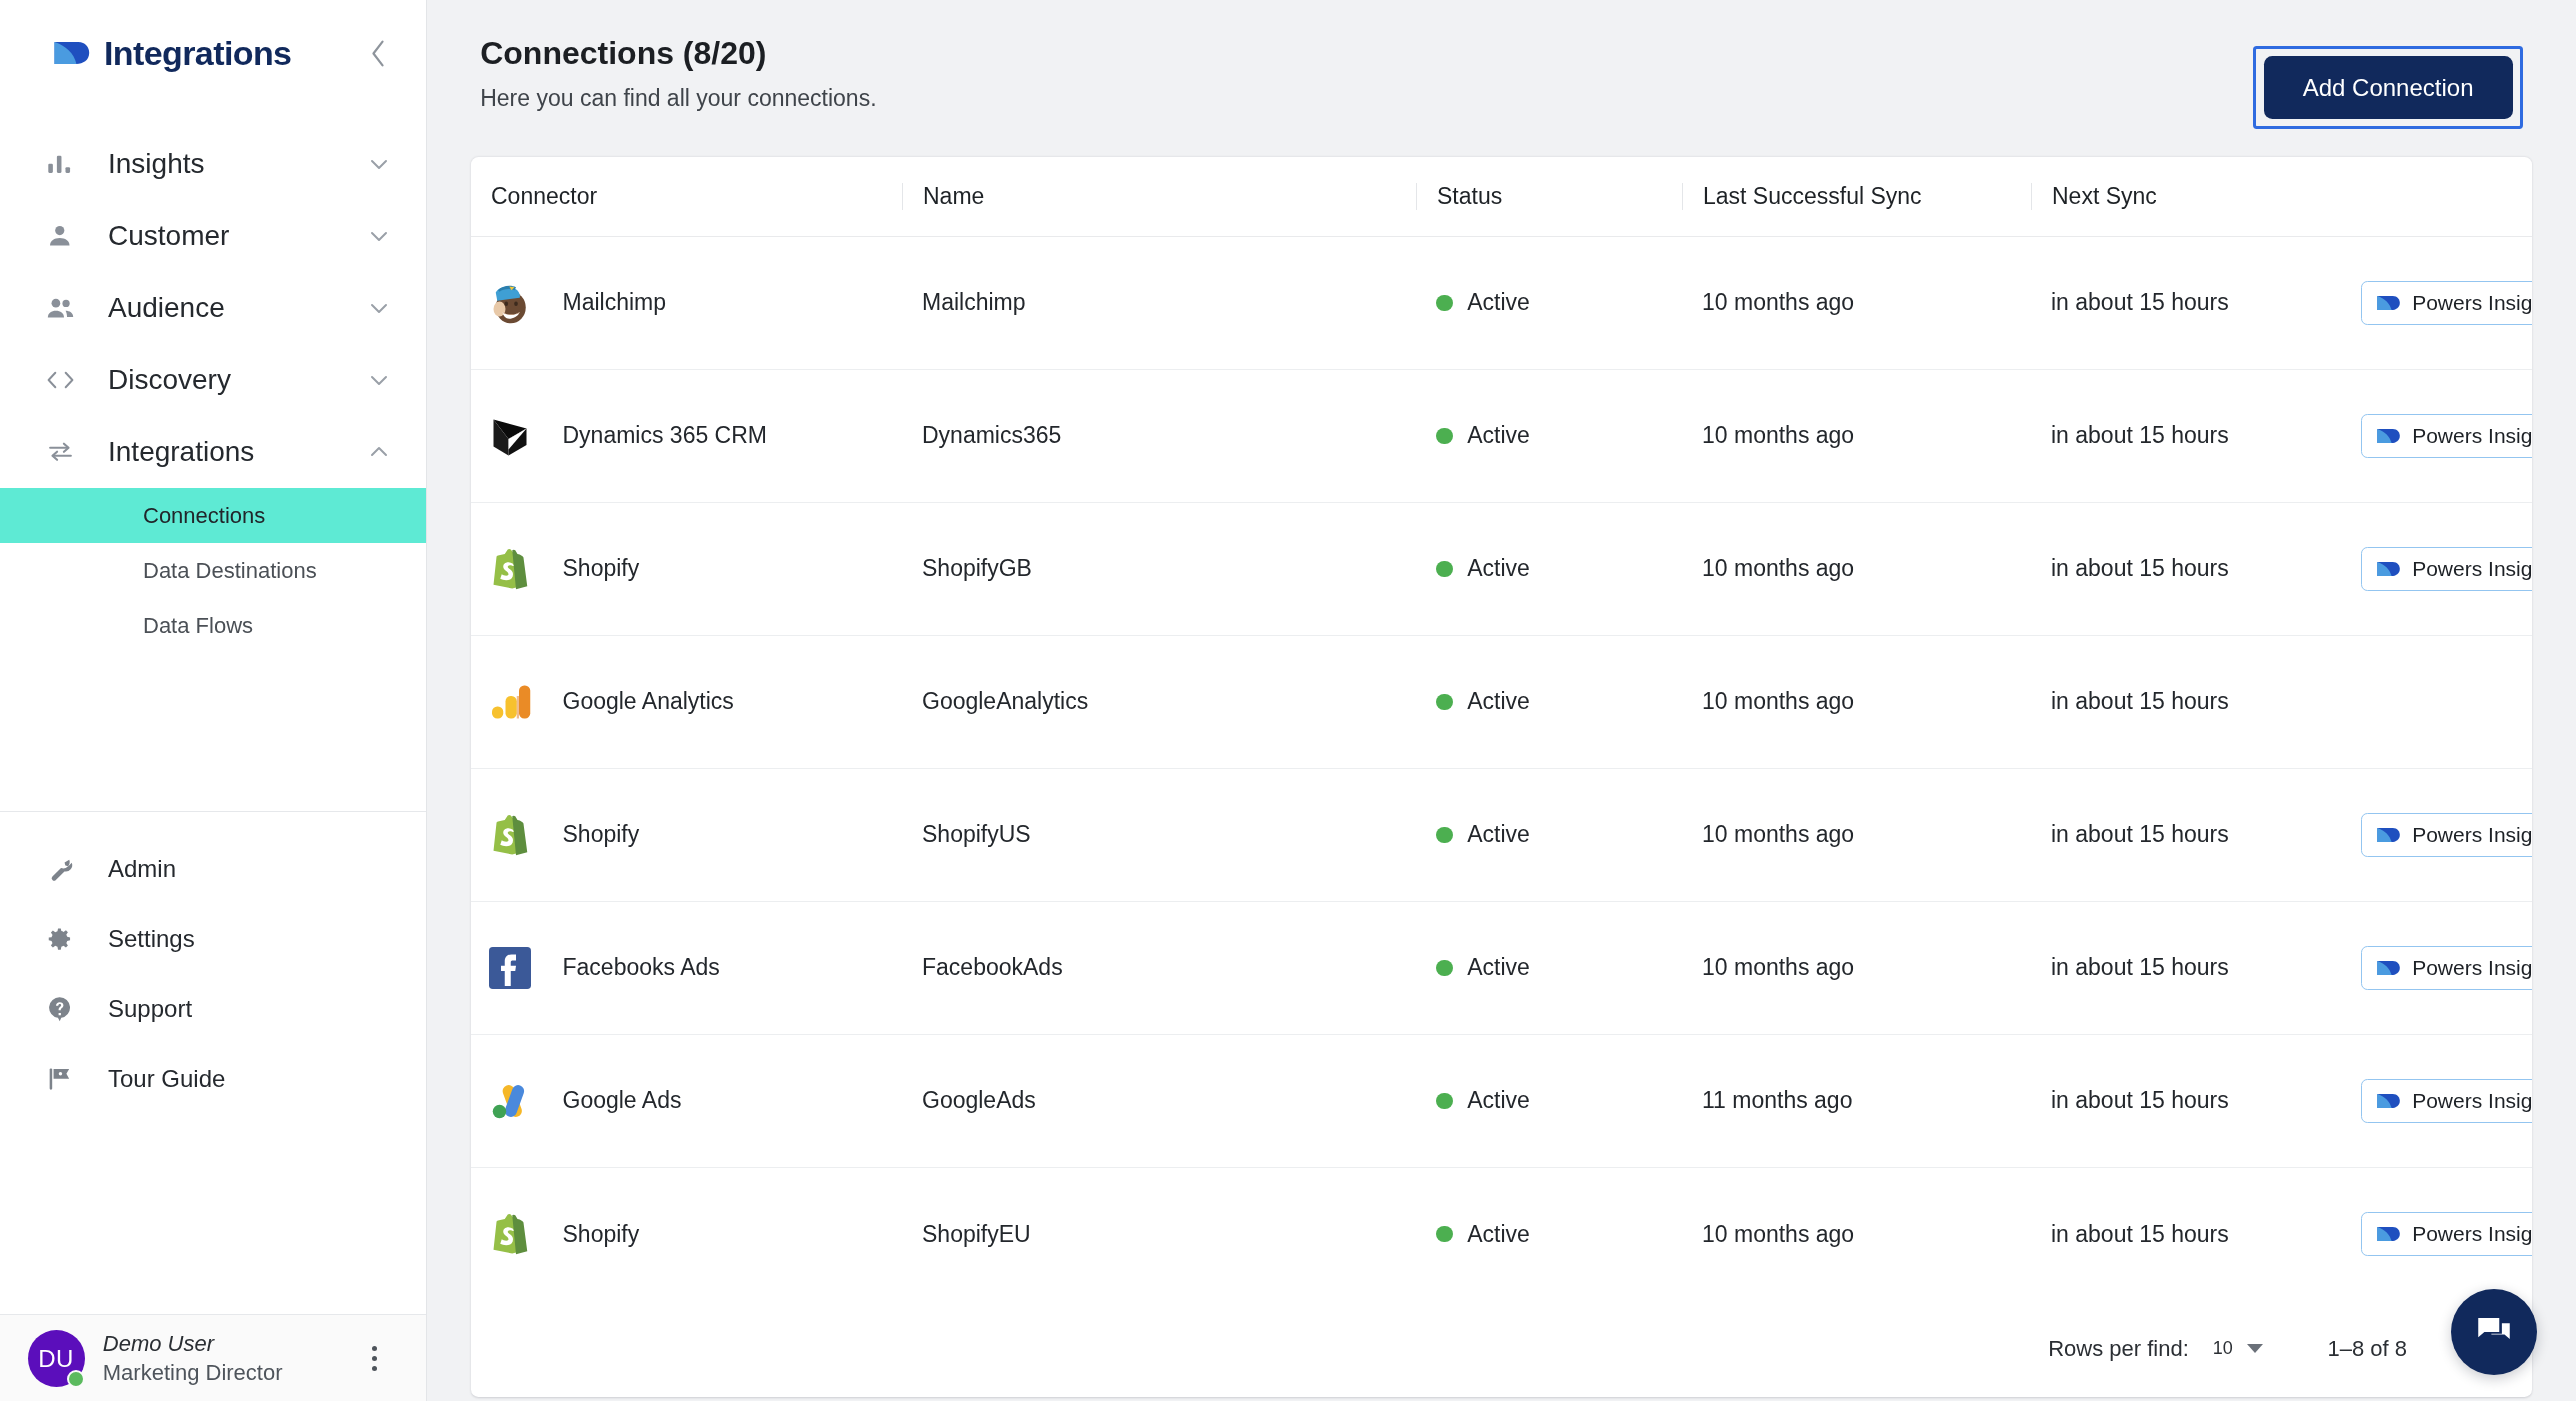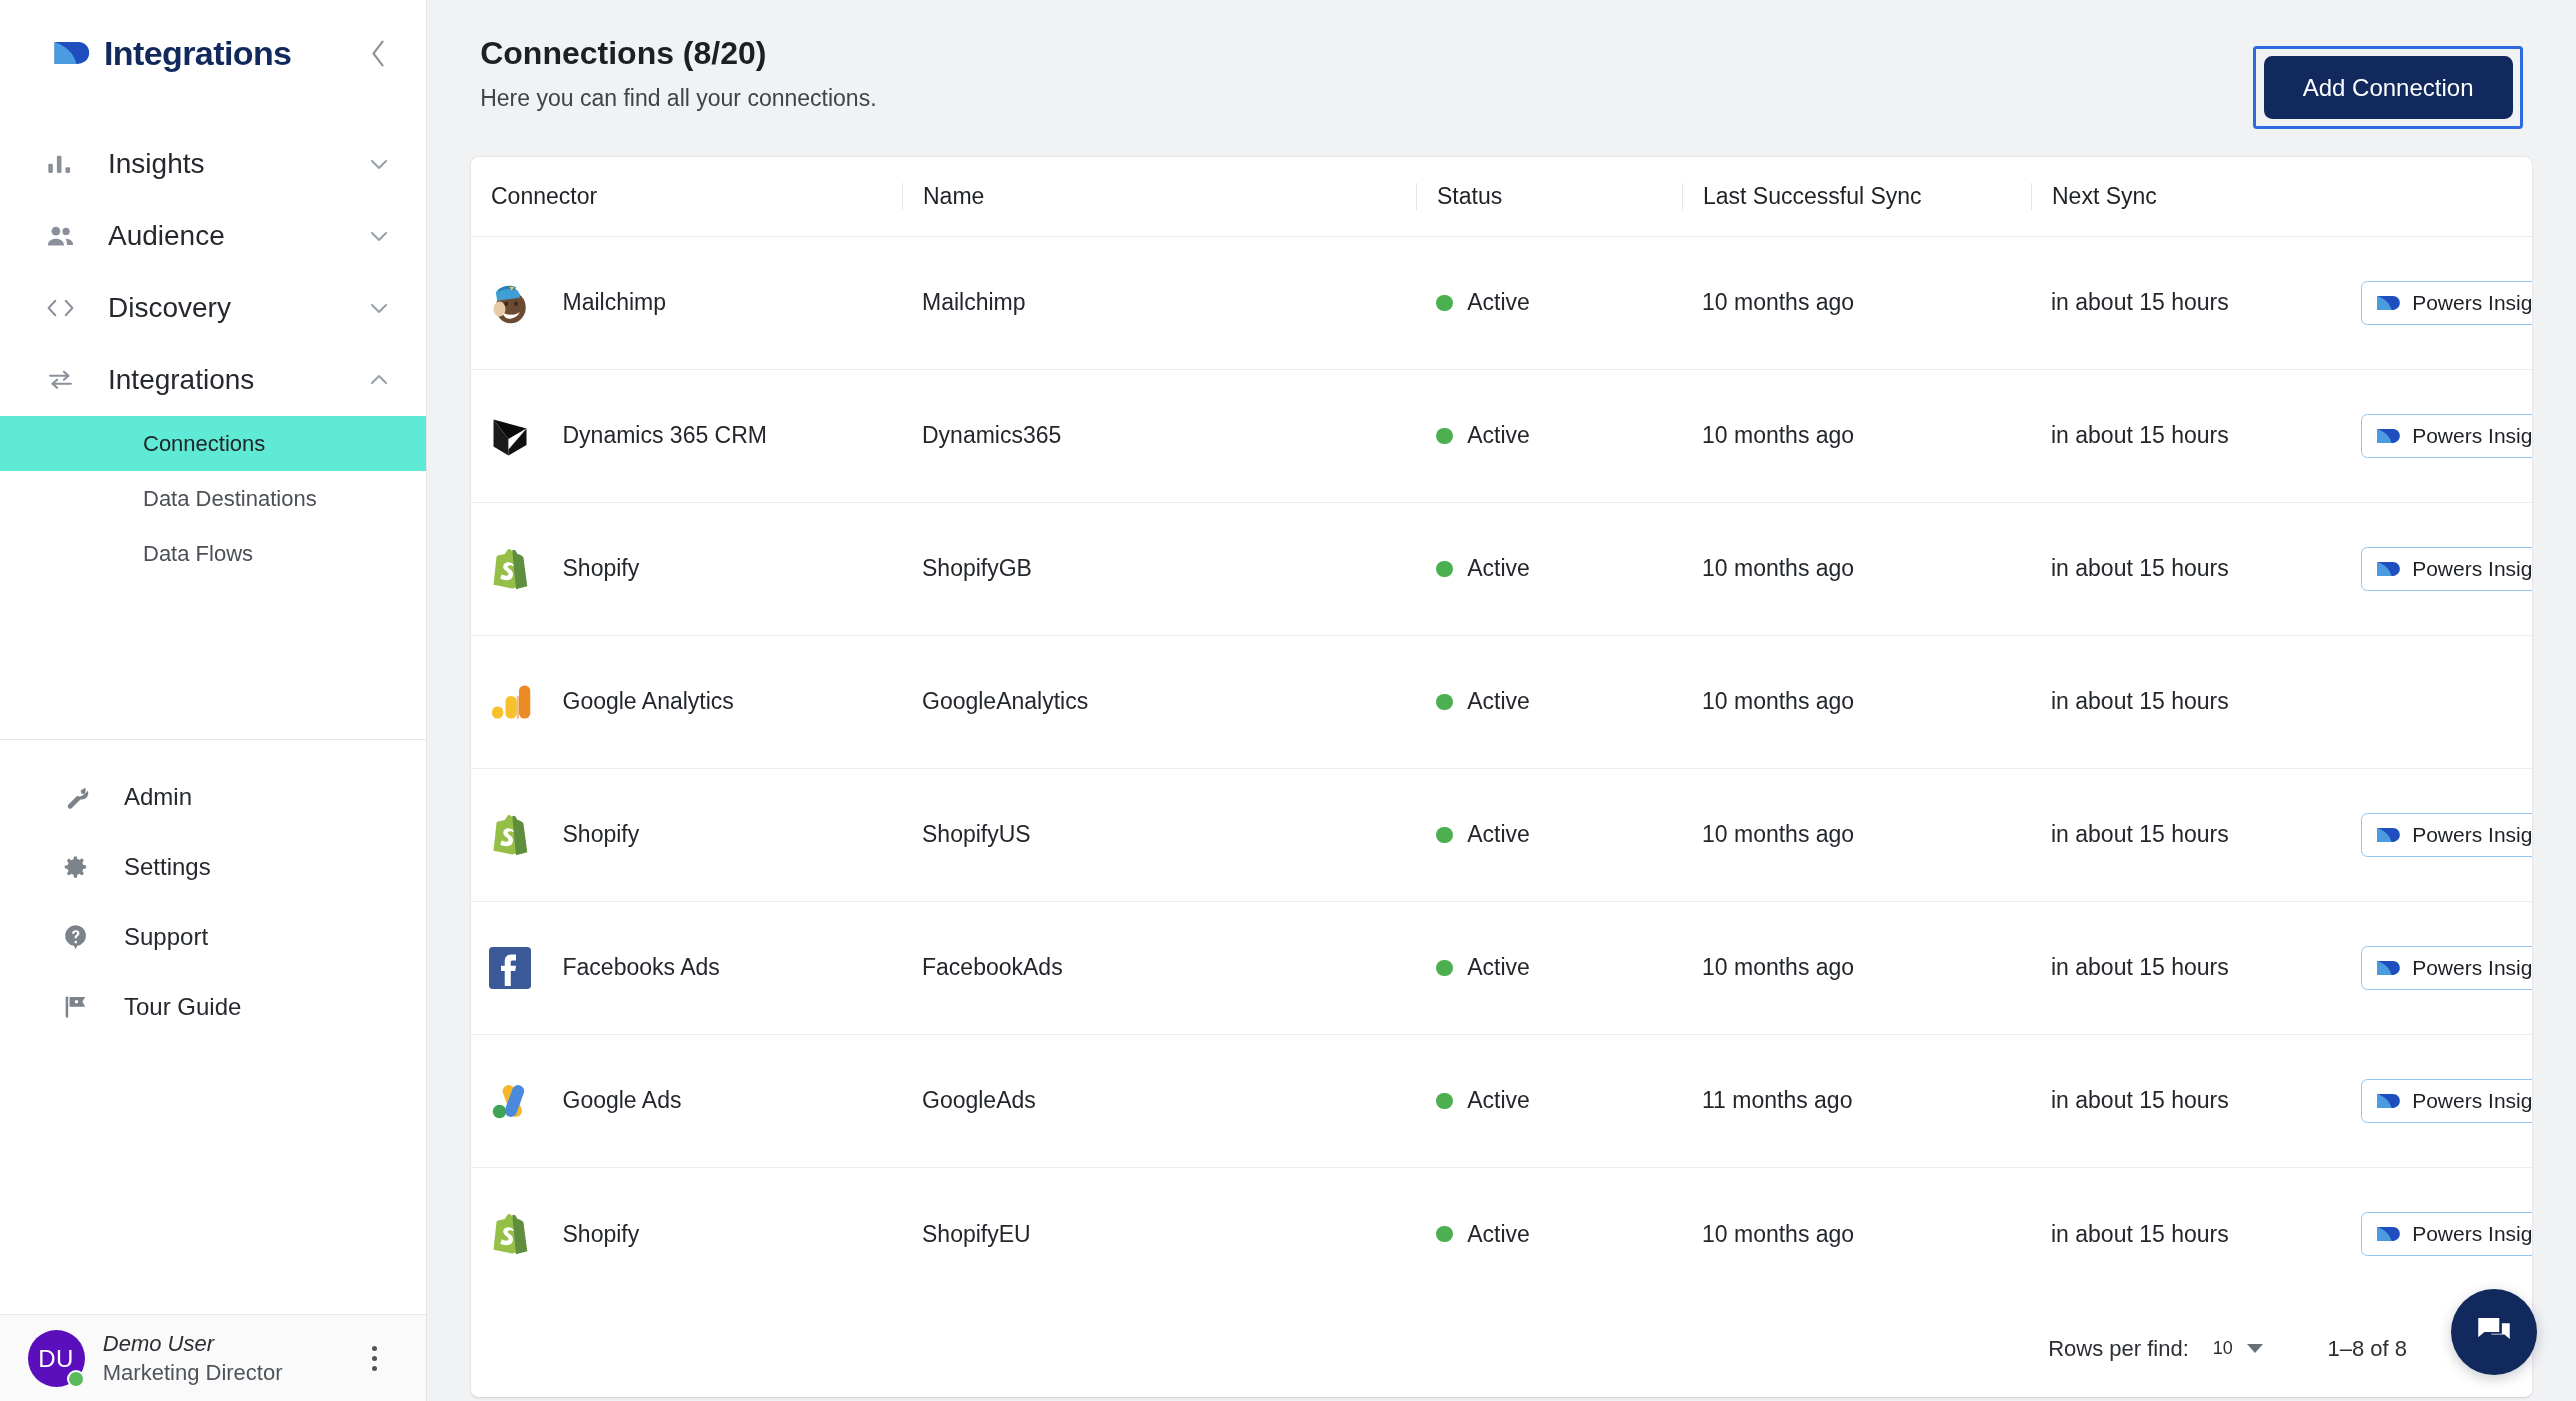--- a/index.html
+++ b/index.html
@@ -54,21 +54,21 @@
   .sub-item {
     height: 55px; display: flex; align-items: center;
     padding-left: 143px; font-size: 22px; color: #4b5056;
     cursor: pointer;
   }
   .sub-item.active { background: #5eead4; color: #21252a; }
 
   .nav-divider {
     border-top: 0.9px solid #e6e8eb; margin: 0;
   }
-  .nav-bottom { padding-top: 22px; margin-left: 16px; }
+  .nav-bottom { padding-top: 22px; }
   .nav-bottom .nav-item { height: 70px; }
   .nav-bottom .nav-label { font-size: 24px; color: #25292e; }
 
   .user-card {
     margin-top: auto; height: 88px;
     border-top: 0.9px solid #e6e8eb;
     background: #fafafa;
     display: flex; align-items: center;
     padding: 0 33px 0 27.5px; gap: 18.3px;
     cursor: pointer;
@@ -227,20 +227,34 @@
           </svg>
         </span>
         <span class="nav-label">Insights</span>
         <span class="nav-chev">
           <svg width="24" height="24" viewBox="0 0 24 24" fill="none">
               <path d="M5 9 L12 16 L19 9" stroke="#9aa0a8" stroke-width="2" stroke-linecap="round" stroke-linejoin="round"></path>
             </svg>
         </span>
       </div>
 
+      <div class="nav-item">
+        <span class="nav-ico">
+          <svg width="27.5" height="27.5" viewBox="0 0 24 24" fill="#8a9099">
+            <circle cx="12" cy="7.5" r="4"></circle>
+            <path d="M3.5 20.5c0-4.2 3.8-6.6 8.5-6.6s8.5 2.4 8.5 6.6z"></path>
+          </svg>
+        </span>
+        <span class="nav-label">Customer</span>
+        <span class="nav-chev">
+          <svg width="24" height="24" viewBox="0 0 24 24" fill="none">
+              <path d="M5 9 L12 16 L19 9" stroke="#9aa0a8" stroke-width="2" stroke-linecap="round" stroke-linejoin="round"></path>
+            </svg>
+        </span>
+      </div>
 
       <div class="nav-item">
         <span class="nav-ico">
           <svg width="29" height="29" viewBox="0 0 24 24" fill="#8a9099">
             <circle cx="8.2" cy="7.6" r="3.6"></circle>
               <circle cx="16.6" cy="7.8" r="3"></circle>
             <path d="M1.5 19.5c0-3.7 3-5.6 6.7-5.6s6.7 1.9 6.7 5.6z"></path>
             <path d="M16.2 13.9c3.3 0 6.3 1.7 6.3 5.1h-5.1c0-2-.5-3.7-1.2-5.1z"></path>
           </svg>
         </span>

